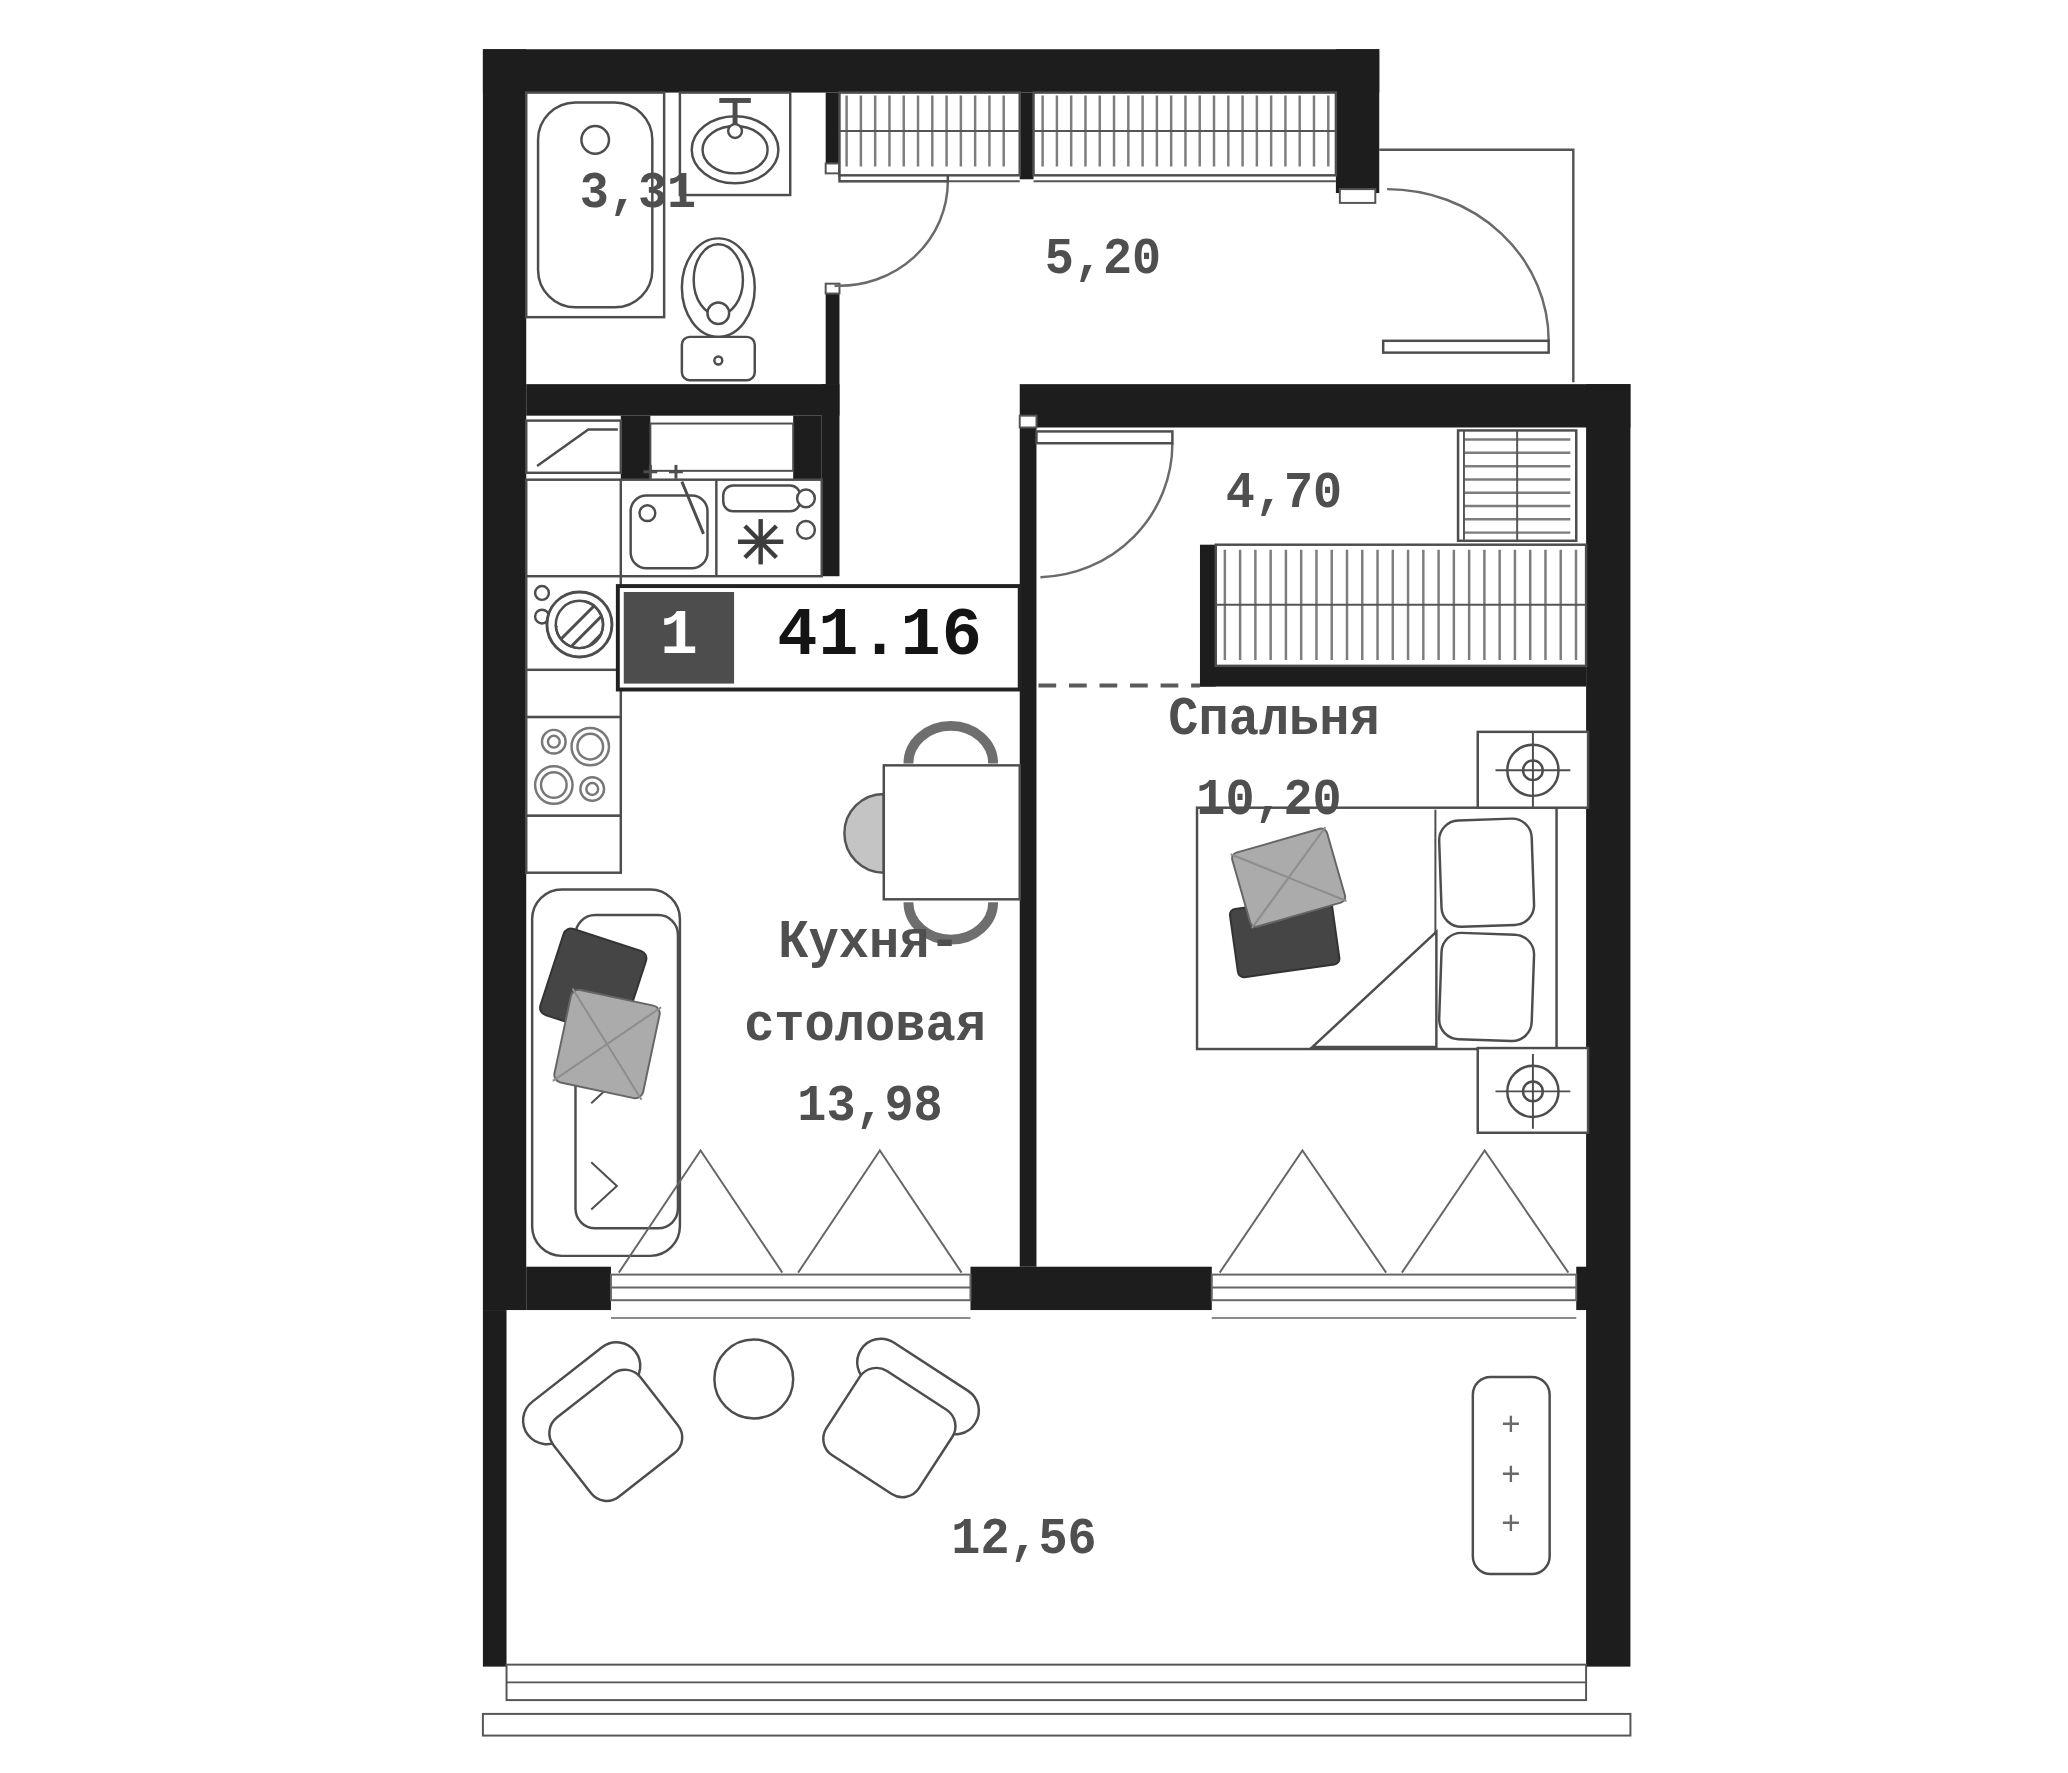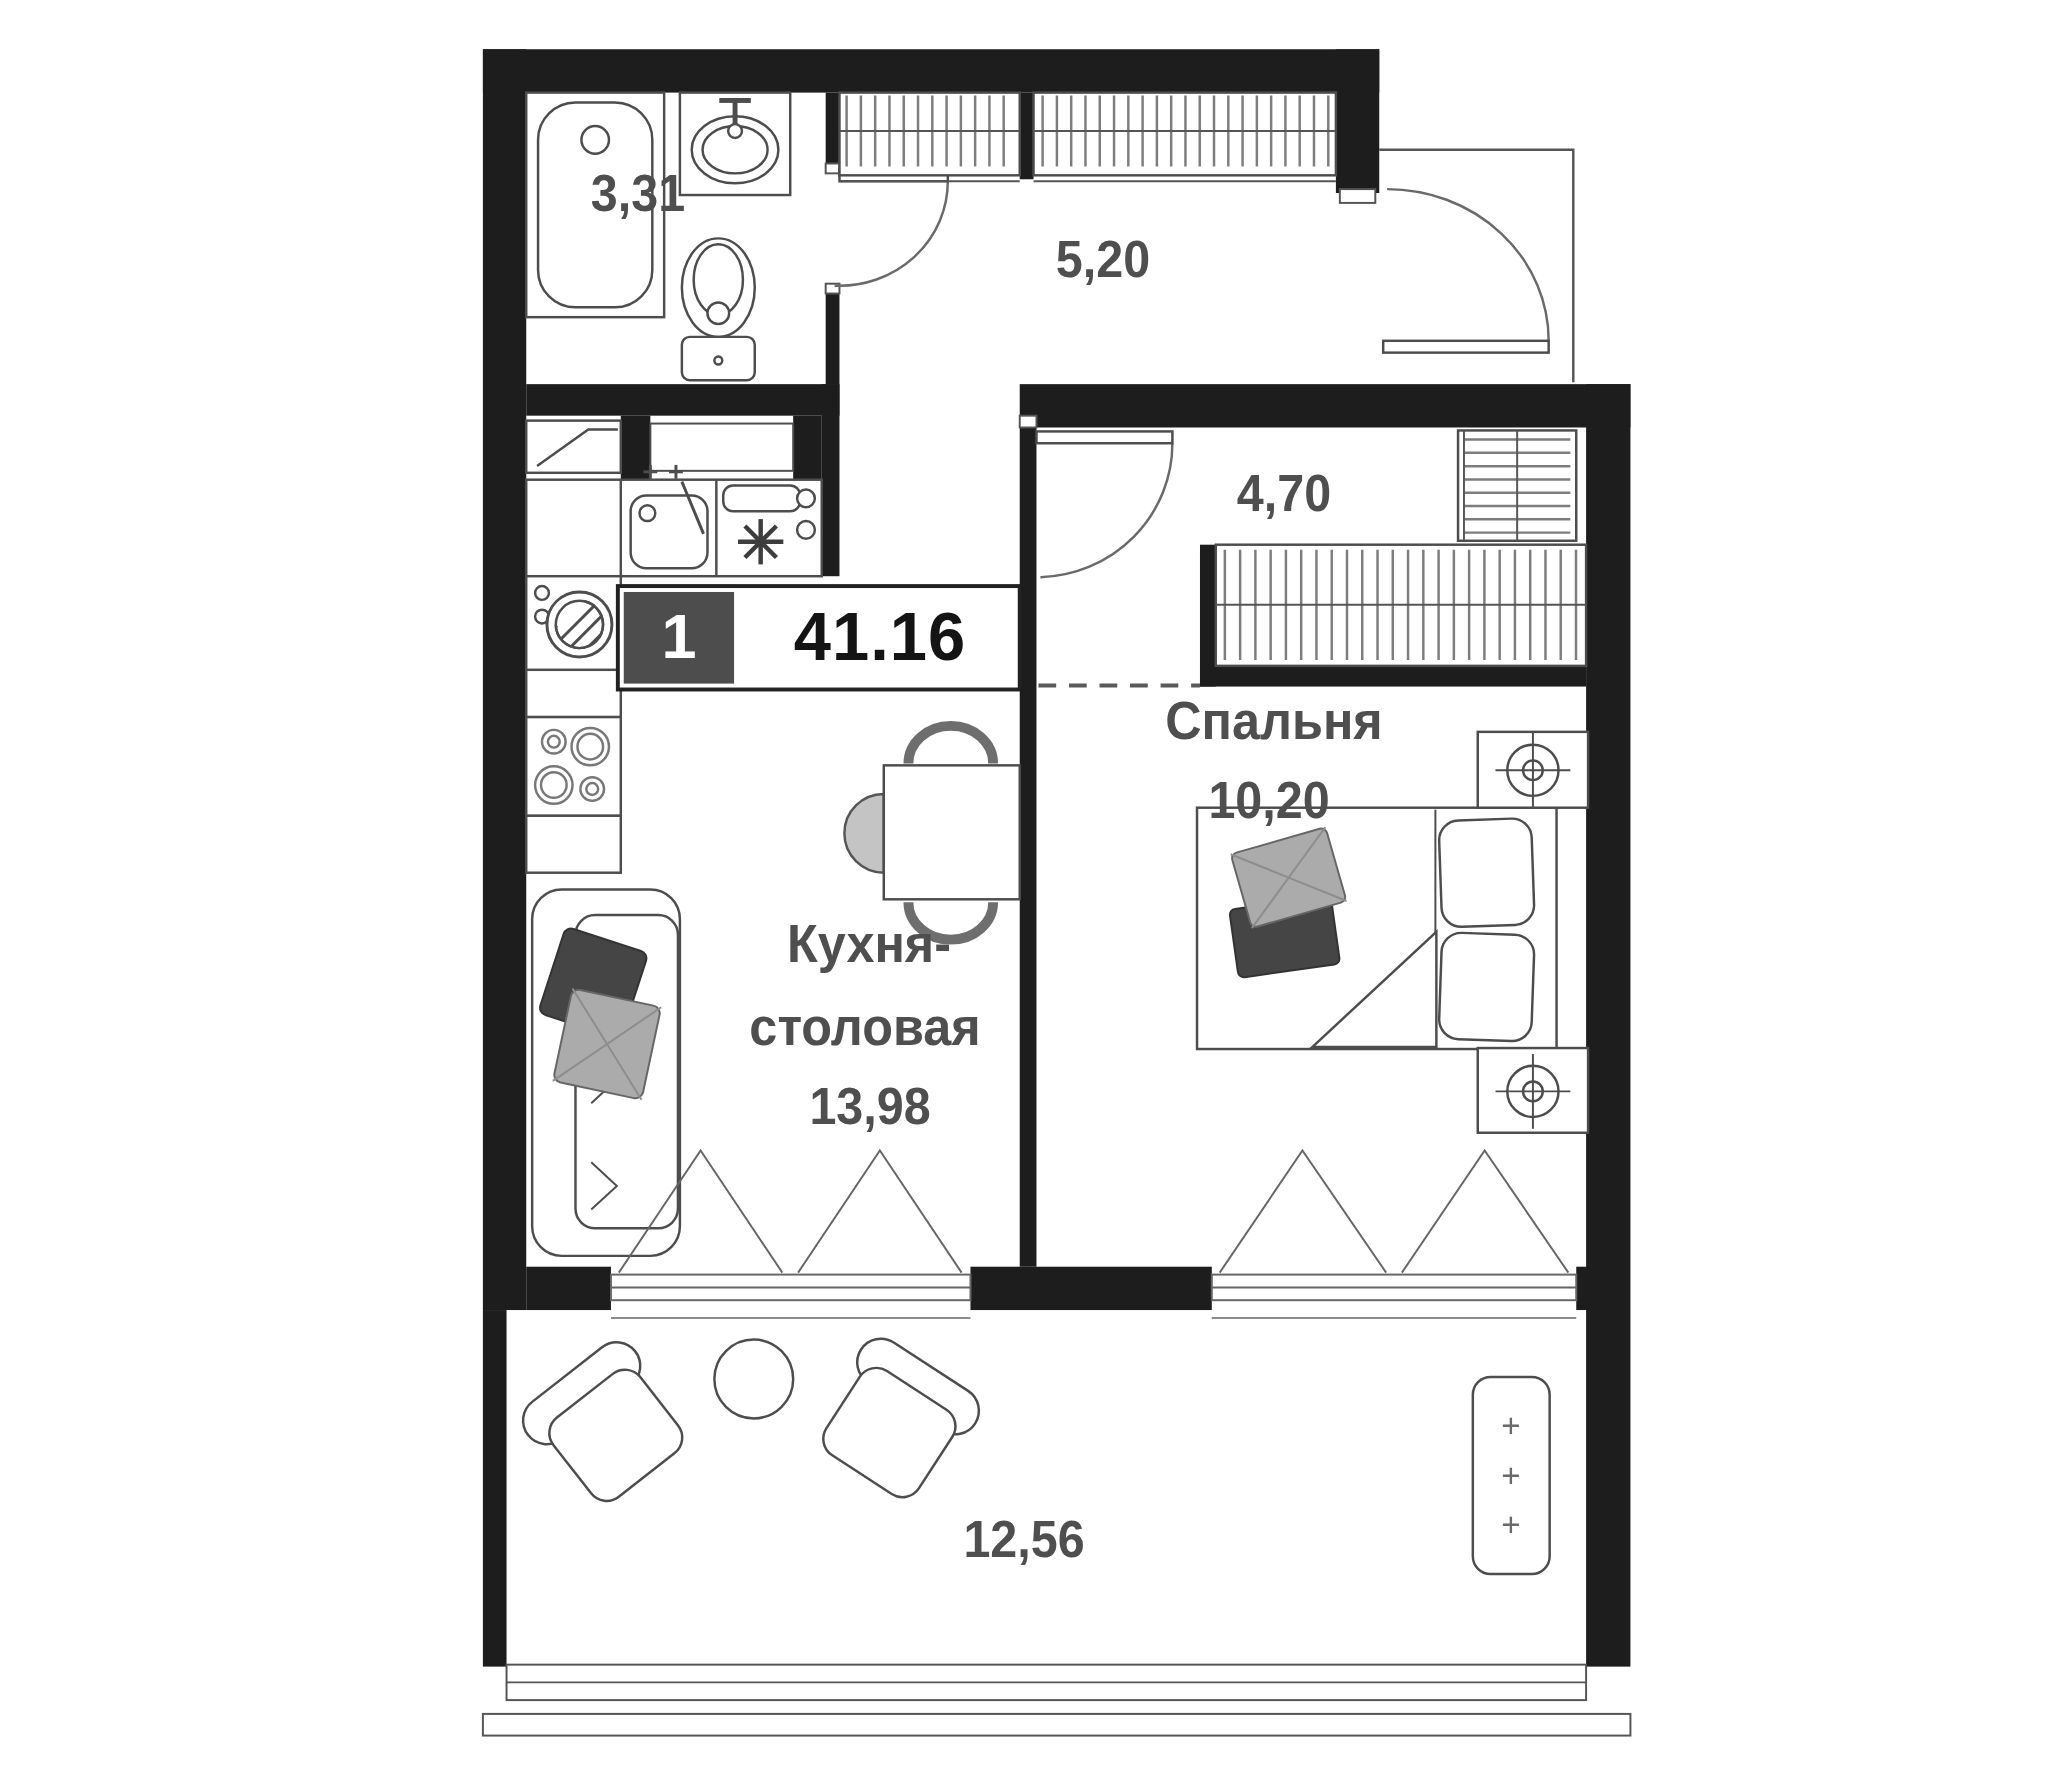--- a/index.html
+++ b/index.html
@@ -1,17 +1,17 @@
 <!DOCTYPE html>
 <html><head>
 <meta charset="utf-8">
 <style>
   html,body{margin:0;padding:0;background:#fff;}
   .stage{position:relative;width:2069px;height:1773px;background:#fff;overflow:hidden;
-         font-family:Liberation Sans, sans-serif;}
+         font-family:Liberation Mono, monospace;}
   .stage svg{position:absolute;left:0;top:0;}
   .lbl{position:absolute;transform:translate(-50%,-50%) scaleX(.95);
        font-weight:700;color:#4f4f4f;white-space:nowrap;line-height:1;}
   .s52{font-size:51px;}
   .s54{font-size:53px;}
   .badge-num{position:absolute;transform:translate(-50%,-50%);font-weight:700;
              color:#fff;font-size:63px;}
   .badge-area{position:absolute;transform:translate(-50%,-50%) scaleX(.97);
               font-weight:800;color:#141414;font-size:69px;letter-spacing:1px;}
   .plus{position:absolute;transform:translate(-50%,-50%);font-weight:400;

